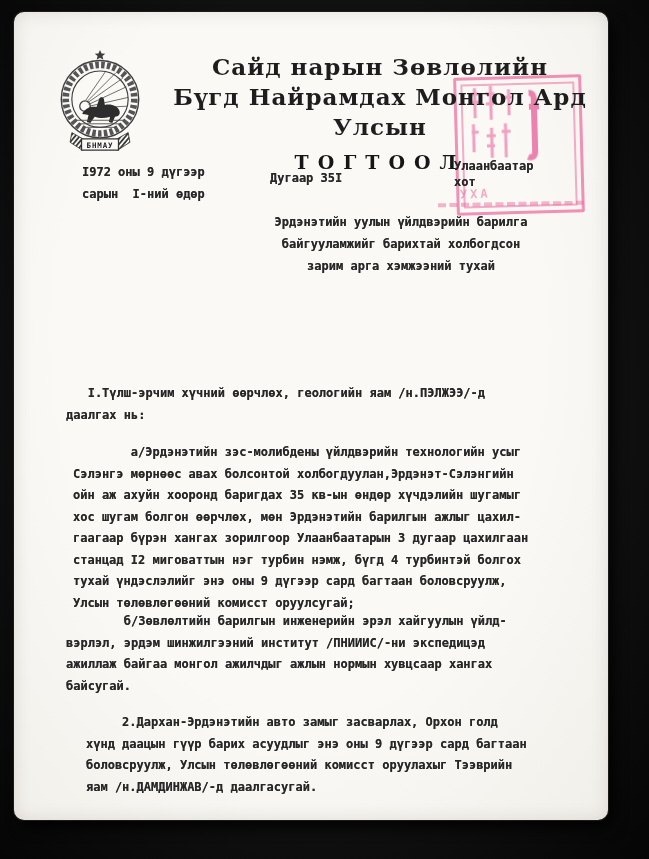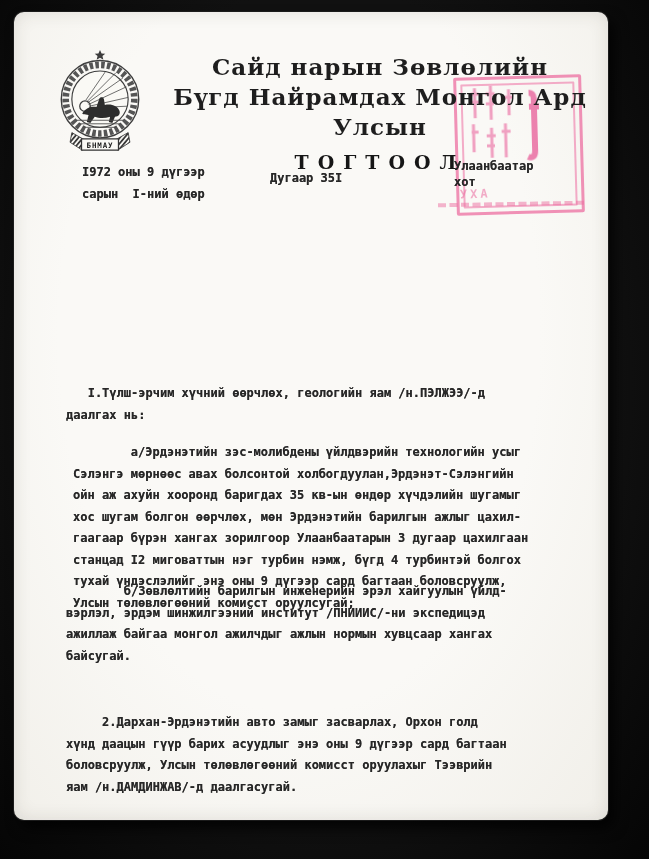--- a/index.html
+++ b/index.html
@@ -116,33 +116,36 @@
     <div class="header-line">Бүгд Найрамдах Монгол Ард Улсын</div>
     <div class="doc-type">ТОГТООЛ</div>
   </div>
 
   <div class="abs mono ink date-block">I972 оны 9 дүгээр
 сарын  I-ний өдөр</div>
   <div class="abs mono ink number-block">Дугаар 35I</div>
   <div class="abs mono ink place-block">Улаанбаатар
 хот</div>
 
+  <div class="abs mono ink subject-block">Эрдэнэтийн уулын үйлдвэрийн барилга
+байгууламжийг барихтай холбогдсон
+зарим арга хэмжээний тухай</div>
 
   <div class="abs mono ink body-par" style="top:371px;">   I.Түлш-эрчим хүчний өөрчлөх, геологийн яам /н.ПЭЛЖЭЭ/-д
 даалгах нь:</div>
   <div class="abs mono ink body-par" style="top:430px;margin-left:7px;">        а/Эрдэнэтийн зэс-молибдены үйлдвэрийн технологийн усыг
 Сэлэнгэ мөрнөөс авах болсонтой холбогдуулан,Эрдэнэт-Сэлэнгийн
 ойн аж ахуйн хооронд баригдах 35 кв-ын өндөр хүчдэлийн шугамыг
 хос шугам болгон өөрчлөх, мөн Эрдэнэтийн барилгын ажлыг цахил-
 гаагаар бүрэн хангах зорилгоор Улаанбаатарын 3 дугаар цахилгаан
 станцад I2 миговаттын нэг турбин нэмж, бүгд 4 турбинтэй болгох
 тухай үндэслэлийг энэ оны 9 дүгээр сард багтаан боловсруулж,
 Улсын төлөвлөгөөний комисст оруулсугай;</div>
-  <div class="abs mono ink body-par" style="top:569px;">        б/Зөвлөлтийн барилгын инженерийн эрэл хайгуулын үйлд-
+  <div class="abs mono ink body-par" style="top:599px;">        б/Зөвлөлтийн барилгын инженерийн эрэл хайгуулын үйлд-
 вэрлэл, эрдэм шинжилгээний институт /ПНИИИС/-ни экспедицэд
 ажиллаж байгаа монгол ажилчдыг ажлын нормын хувцсаар хангах
 байсугай.</div>
-  <div class="abs mono ink body-par" style="top:700px;">     2.Дархан-Эрдэнэтийн авто замыг засварлах, Орхон голд
+  <div class="abs mono ink body-par" style="top:700px;margin-left:20px;">     2.Дархан-Эрдэнэтийн авто замыг засварлах, Орхон голд
 хүнд даацын гүүр барих асуудлыг энэ оны 9 дүгээр сард багтаан
 боловсруулж, Улсын төлөвлөгөөний комисст оруулахыг Тээврийн
 яам /н.ДАМДИНЖАВ/-д даалгасугай.</div>
 
 </div>
 
 </body></html>

